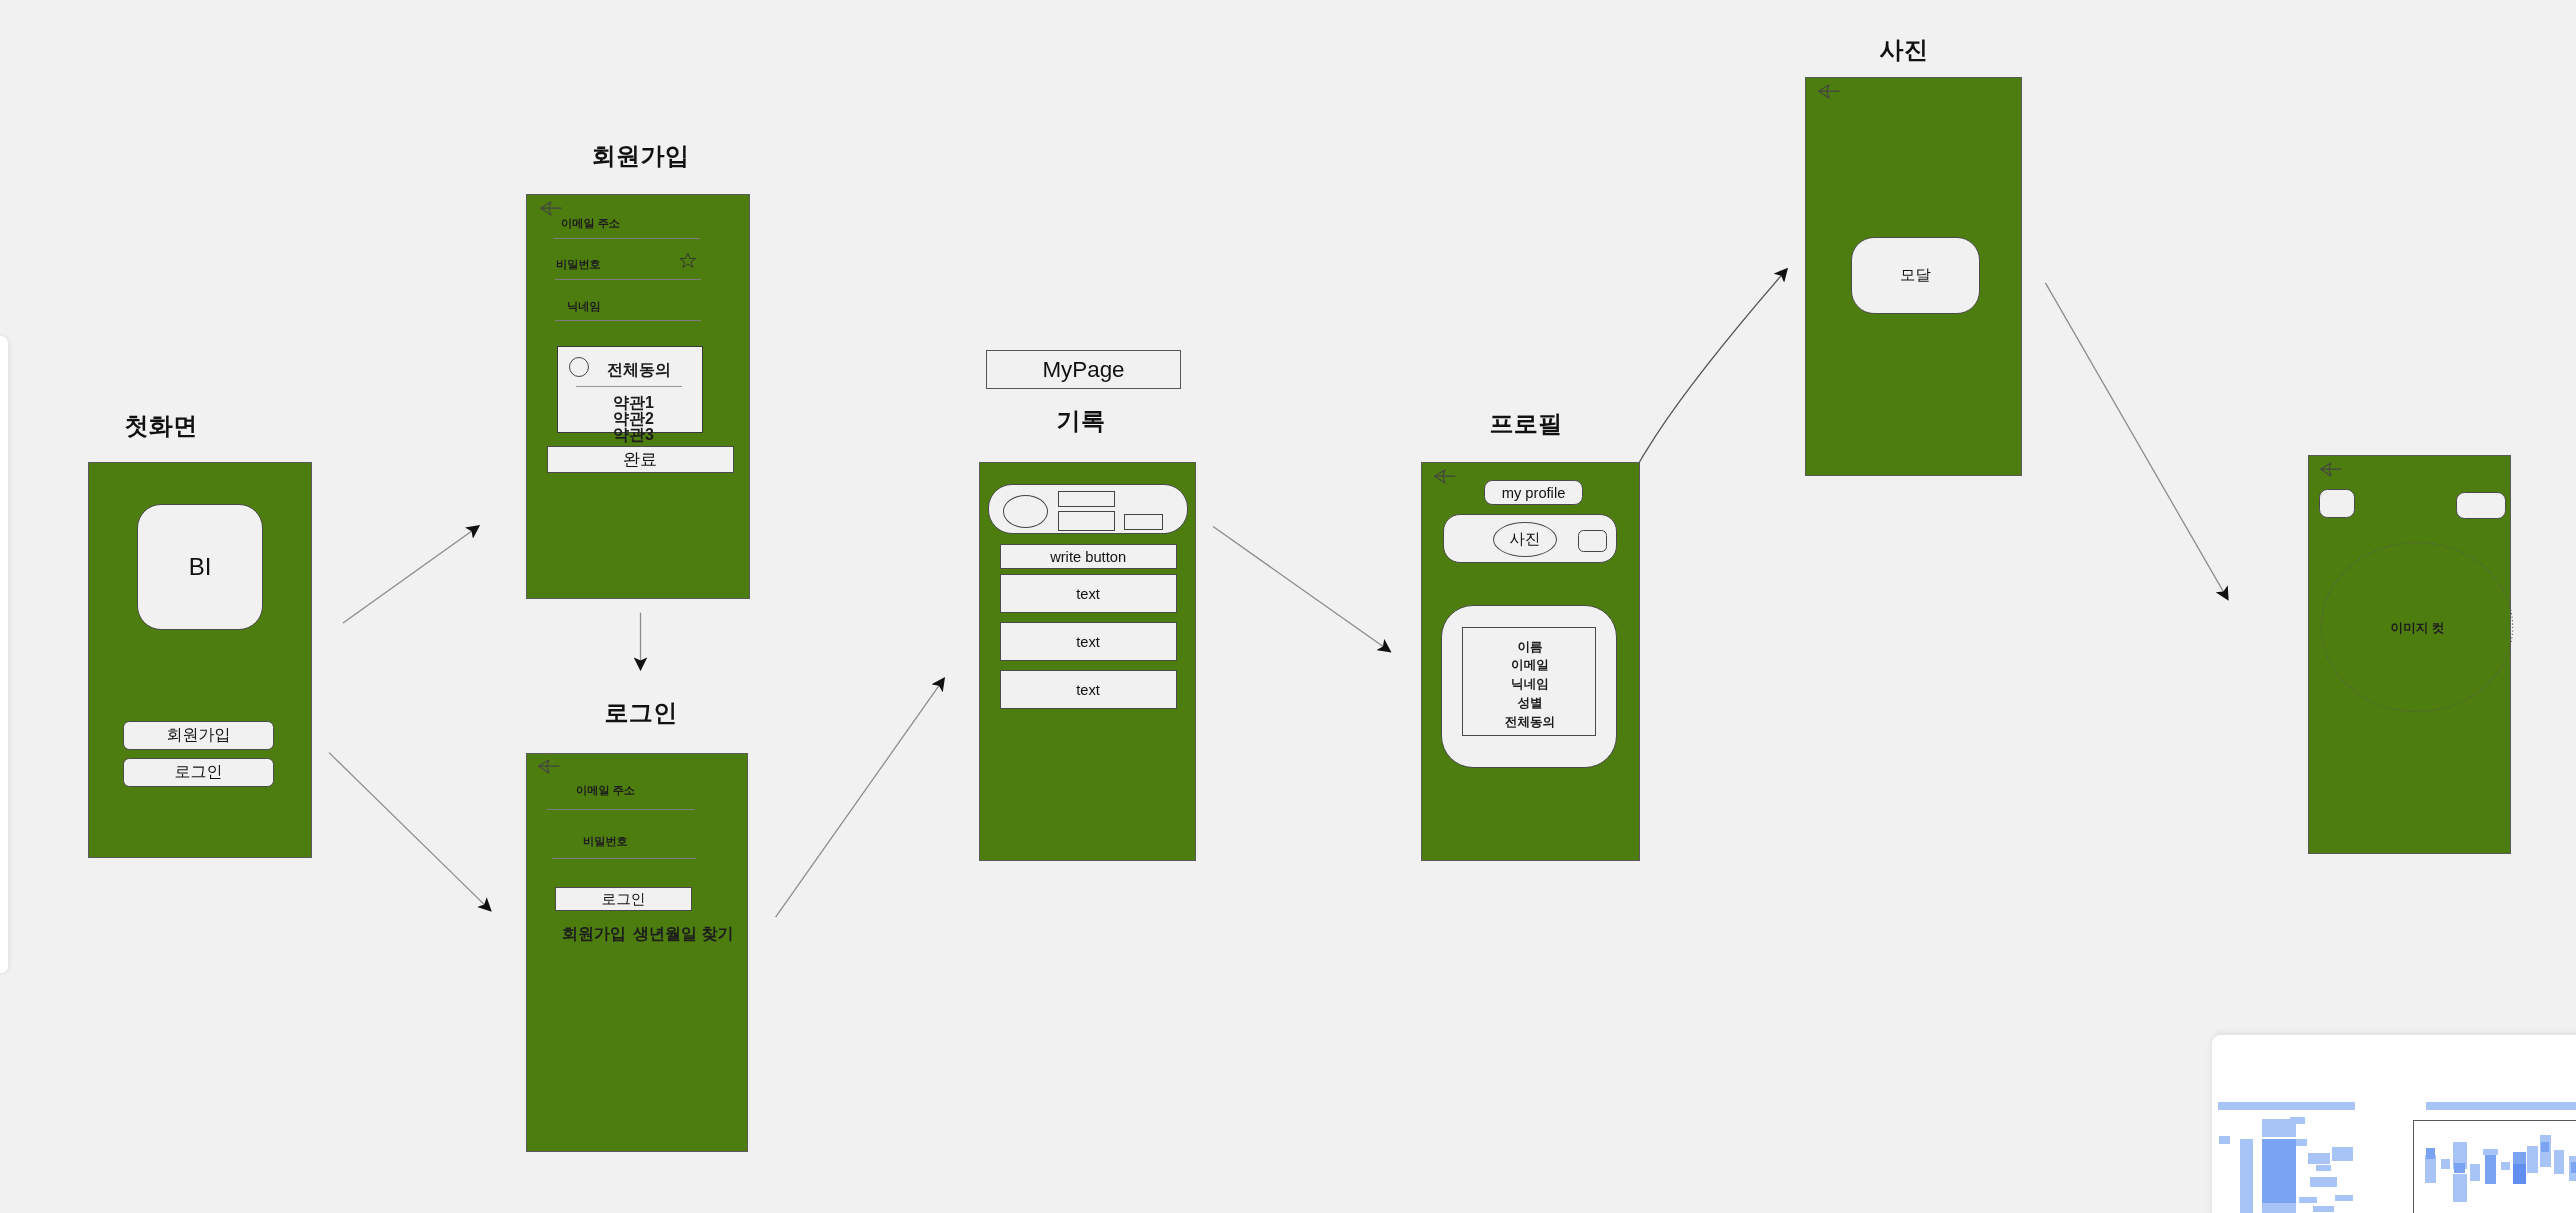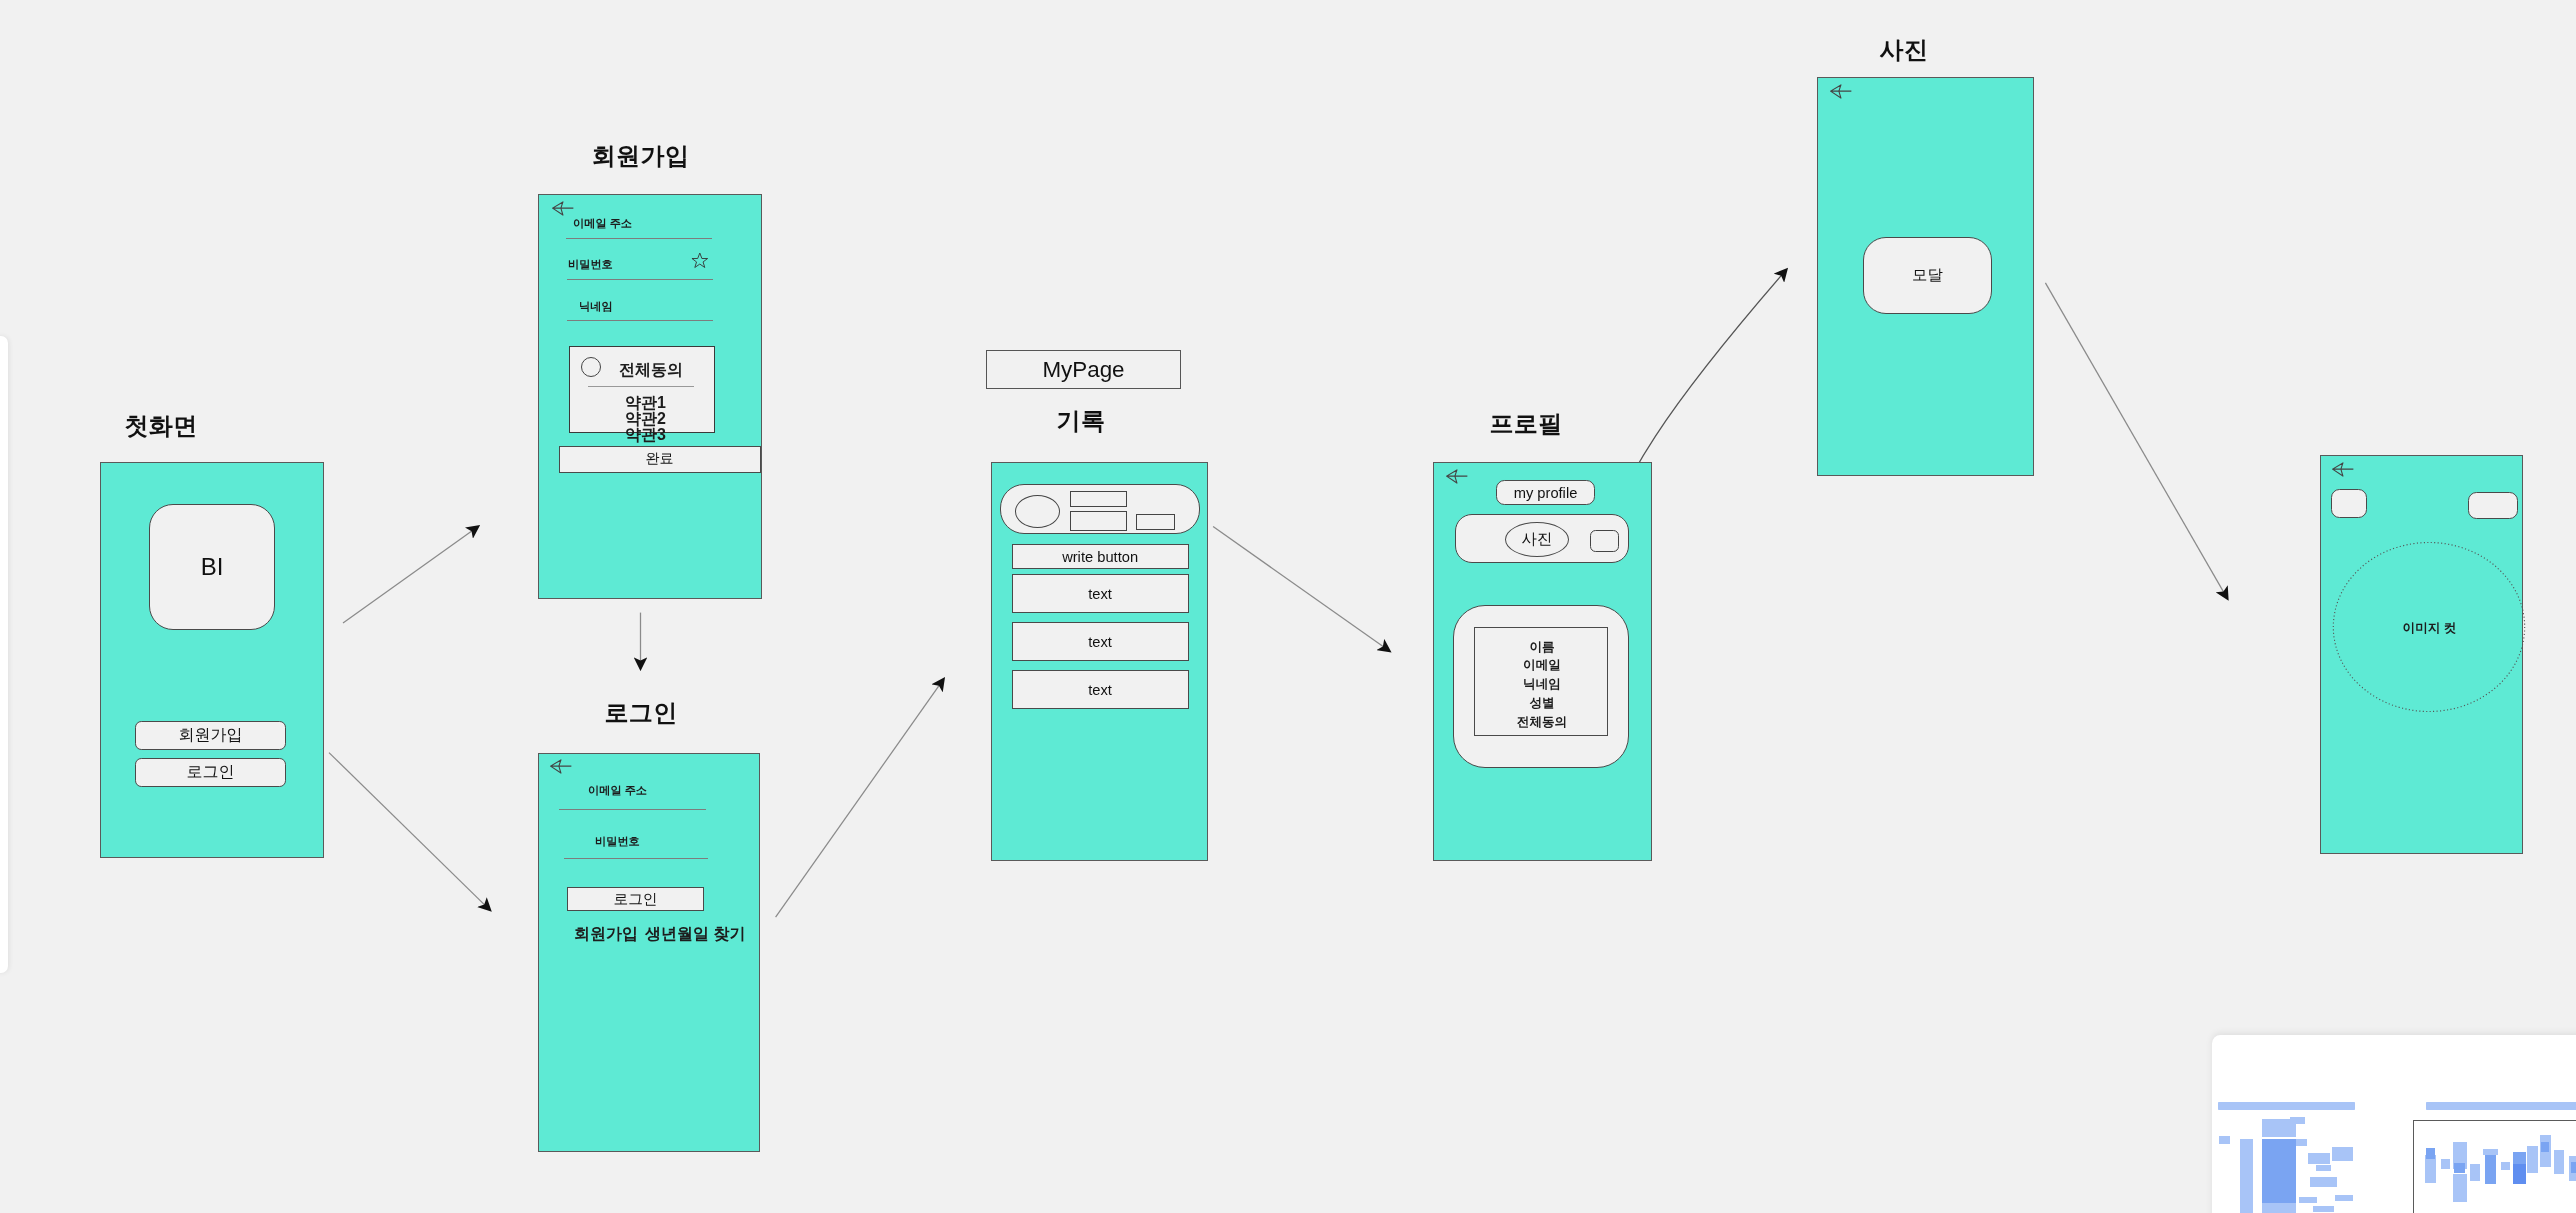--- a/index.html
+++ b/index.html
@@ -14,21 +14,21 @@
   .canvas{position:absolute;inset:0;}
 
   
   .left-panel{
     position:absolute;left:-12.6px;top:336px;width:21px;height:637px;
     background:#ffffff;border-radius:7px;
     box-shadow:1.4px 0 4.9px rgba(0,0,0,.07);
   }
 
   
-  .screen{position:absolute;background:#5eead4;border:1.4px solid #5a5a5a;box-sizing:border-box;margin-left:12px;}
+  .screen{position:absolute;background:#4d7c0f;border:1.4px solid #5a5a5a;box-sizing:border-box;}
   .screen-title{
     position:absolute;text-align:center;
     font-size:24px;font-weight:700;letter-spacing:0.4px;color:#111;
     white-space:nowrap;
   }
 
   
   .back-ico{position:absolute;width:43px;height:28px;}
 
   
@@ -124,21 +124,21 @@
 
     <div class="sqbtn" style="left:30px;top:151px;width:146px;height:87px;border:1.2px solid #3a3a3a;display:block;">
       <div style="position:absolute;left:11.2px;top:9.8px;width:18px;height:18px;border:1.1px solid #444;border-radius:50%;"></div>
       <div class="plain-text" style="left:49px;top:12.6px;">전체동의</div>
       <div style="position:absolute;left:18px;top:39px;width:106px;height:0;border-top:0.8px solid #999;"></div>
       <div class="plain-text" style="left:55px;top:46px;">약관1</div>
       <div class="plain-text" style="left:55px;top:62px;">약관2</div>
       <div class="plain-text" style="left:55px;top:78px;">약관3</div>
     </div>
 
-    <div class="sqbtn" style="left:19.6px;top:251px;width:202px;height:26.6px;font-size:14px;">완료</div>
+    <div class="sqbtn" style="left:19.6px;top:251px;width:187px;height:26.6px;font-size:17px;">완료</div>
   </div>
 
   <div class="screen-title" style="left:571px;top:697px;width:140px;">로그인</div>
   <div class="screen" style="left:526px;top:753px;width:222px;height:399px;">
     <svg class="back-ico" style="left:5.6px;top:2.8px;" viewBox="0 0 62 40">
       <path d="M38,13 L8,13 M8,13 L23,4 L20,13 L23,23 Z" fill="none" stroke="#444" stroke-width="1.6" stroke-linejoin="round"></path>
     </svg>
     <div class="field-label" style="left:49px;top:29px;">이메일 주소</div>
     <div class="field-rule" style="left:19.6px;top:55px;width:147px;"></div>
 

